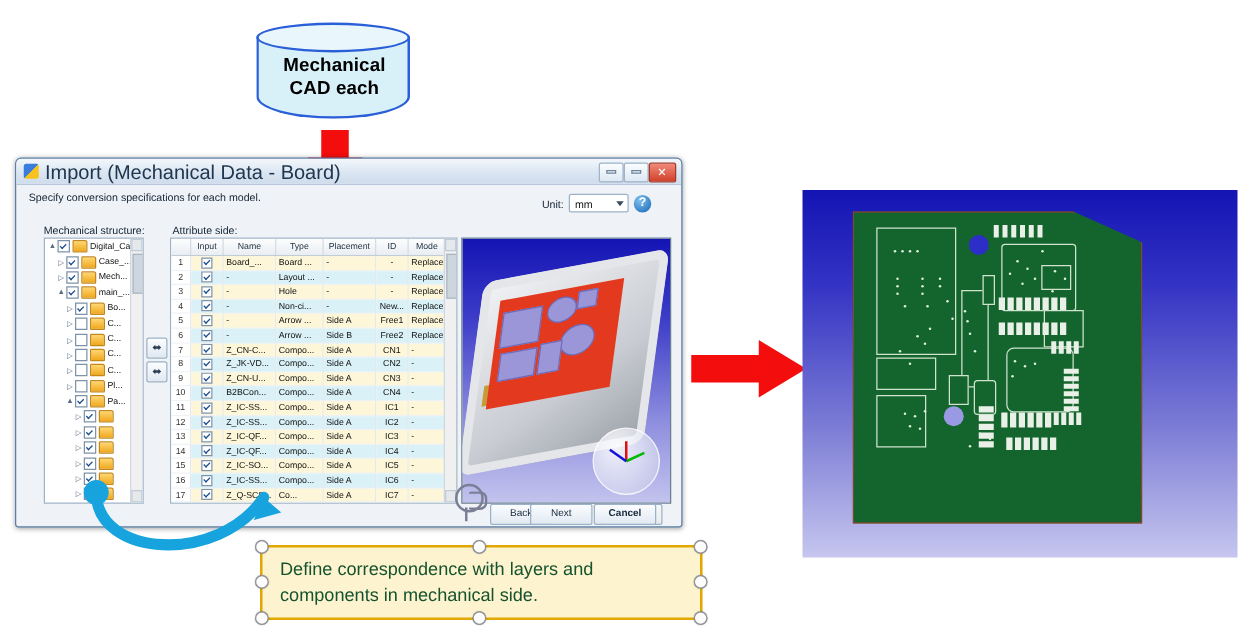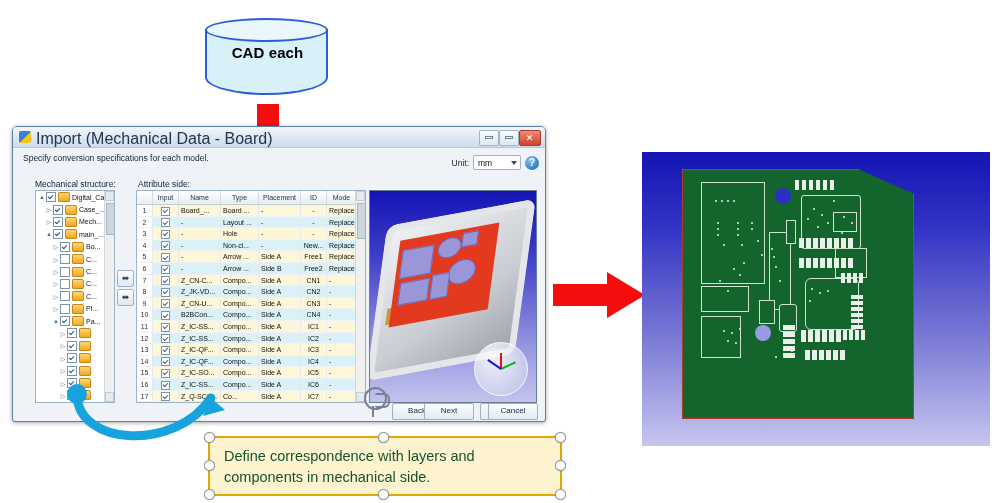--- a/index.html
+++ b/index.html
@@ -38,21 +38,21 @@
       background:linear-gradient(135deg,#3b7ddd 50%,#f7c21c 50%);border-radius:2px;}
   #title-text{position:absolute;left:23px;top:3px;font-size:16px;color:#20364e;white-space:nowrap;}
   .wbtn{position:absolute;top:3px;width:18px;height:14px;border:1px solid #9fb4c8;border-radius:2px;
       background:linear-gradient(#fbfdff,#dde8f3);}
   .wbtn i{position:absolute;left:5px;top:5px;width:8px;height:3px;border:1px solid #6d8399;box-sizing:border-box;}
   #win-min{right:46px;} #win-max{right:26px;}
   #win-close{right:4px;width:20px;background:linear-gradient(#f08a7a,#d1412a);border-color:#a83a28;}
   #win-close i{left:5px;top:3px;width:9px;height:8px;border:none;color:#fff;font-size:9px;line-height:8px;text-align:center;font-style:normal;}
 
   #desc{position:absolute;left:10px;top:26px;font-size:8.5px;color:#132233;line-height:11px;}
-  #unitwrap{position:absolute;right:6px;top:28px;display:flex;align-items:center;gap:4px;}
+  #unitwrap{position:absolute;right:24px;top:28px;display:flex;align-items:center;gap:4px;}
   #unitwrap .lbl{font-size:8.5px;color:#132233;}
   #unit-select{width:48px;height:15px;border:1px solid #9db2c6;background:#fff;border-radius:2px;
       font-size:8.5px;color:#111;padding-left:4px;line-height:15px;position:relative;box-sizing:border-box;}
   #unit-select .cv{position:absolute;right:3px;top:5px;width:0;height:0;
       border-left:3px solid transparent;border-right:3px solid transparent;border-top:4px solid #3a4c5e;}
   #help-icon{width:14px;height:14px;border-radius:50%;background:radial-gradient(circle at 35% 30%,#7fc0ef,#1464b4);
       color:#fff;font-size:10px;font-weight:bold;text-align:center;line-height:14px;}
 
   .panel-label{position:absolute;font-size:8.5px;color:#132233;}
   #lbl-structure{left:22px;top:52px;}
@@ -118,21 +118,21 @@
   #nav-sphere .ax{position:absolute;left:25px;top:26px;width:2px;height:16px;background:#d11;transform-origin:top;}
   #nav-sphere .ax.g{background:#0b0;transform:rotate(-115deg);}
   #nav-sphere .ax.b{background:#11d;transform:rotate(125deg);}
   #nav-sphere .ax.r{transform:rotate(180deg);}
 
   
   .dbtn{position:absolute;top:276px;width:48px;height:15px;border:1px solid #9db2c6;border-radius:2px;
       background:linear-gradient(#fbfdff,#e1e9f2);font-size:8px;color:#16283c;text-align:center;line-height:14px;}
   #btn-back{left:355px;margin-left:24px;} #btn-next{left:411px;}
   #btn-exec{left:467px;color:#9aa6b2;background:linear-gradient(#f6f7f9,#e9ecef);}
-  #btn-cancel{left:523px;left:auto;right:7px;}
+  #btn-cancel{left:523px;left:auto;right:20px;font-weight:bold;}
 
   
   #magnifier{left:364px;top:387px;width:26px;height:30px;}
   #magnifier .ring{position:absolute;left:0;top:0;width:19px;height:19px;border:2px solid #7b7f95;border-radius:50%;}
   #magnifier .hand{position:absolute;left:11px;top:6px;width:13px;height:11px;border:2px solid #7b7f95;
       border-radius:2px 6px 6px 2px;border-left:none;}
   #magnifier .stem{position:absolute;left:8px;top:19px;width:2px;height:11px;background:#7b7f95;}
 
   
   #blue-arrow{left:55px;top:378px;width:190px;height:70px;}
@@ -153,20 +153,21 @@
   .hole{position:absolute;width:2px;height:2px;background:#dff0df;border-radius:50%;}
   .bigv{position:absolute;border-radius:50%;}
 </style>
 </head>
 <body>
 
 <div class="abs" id="cad-cylinder">
   <div class="body"></div>
   <div class="top"></div>
   <div class="label">
+    <div>Mechanical</div>
     <div>CAD each</div>
   </div>
 </div>
 
 <div class="abs" id="arrow-down">
   <div class="shaft"></div>
   <div class="head"></div>
 </div>
 
 <div class="abs" id="arrow-right">

